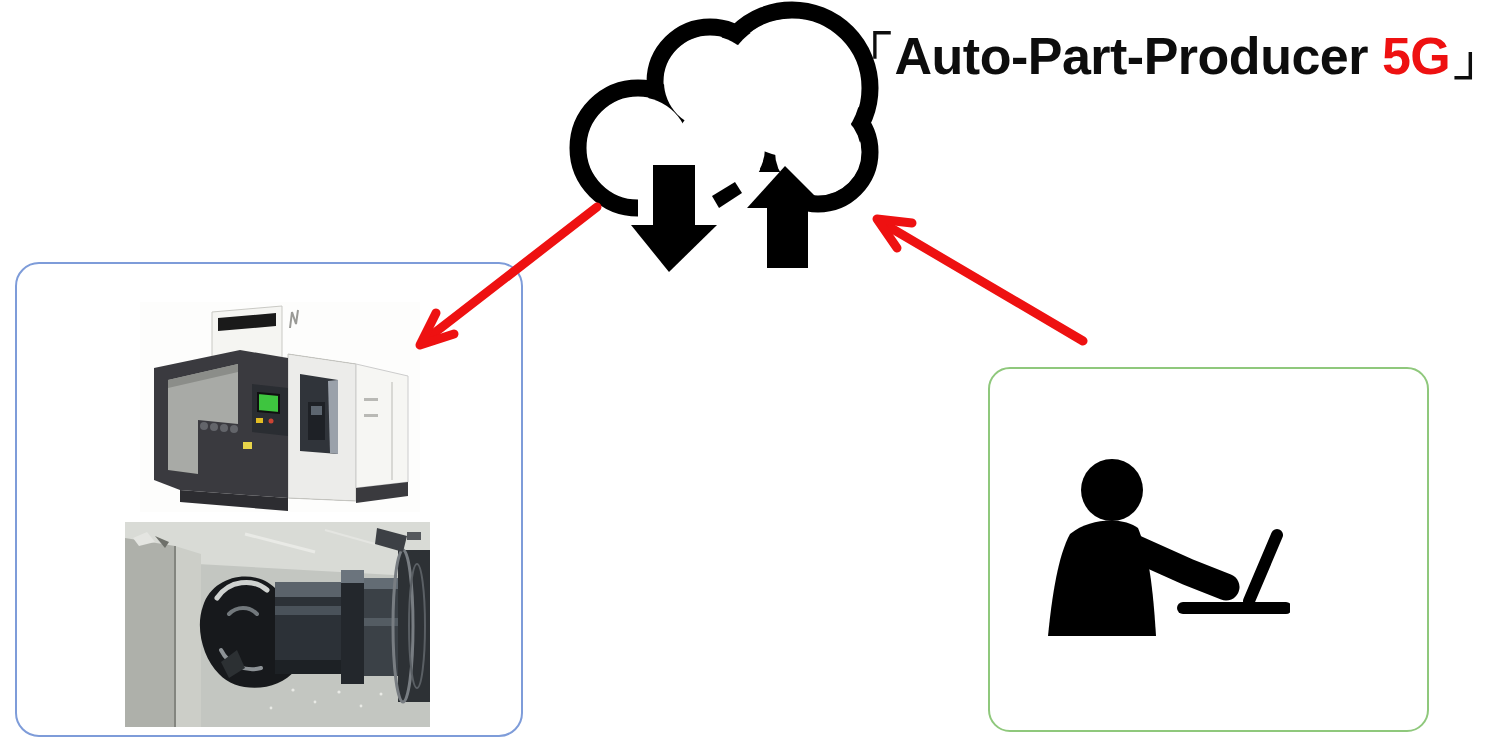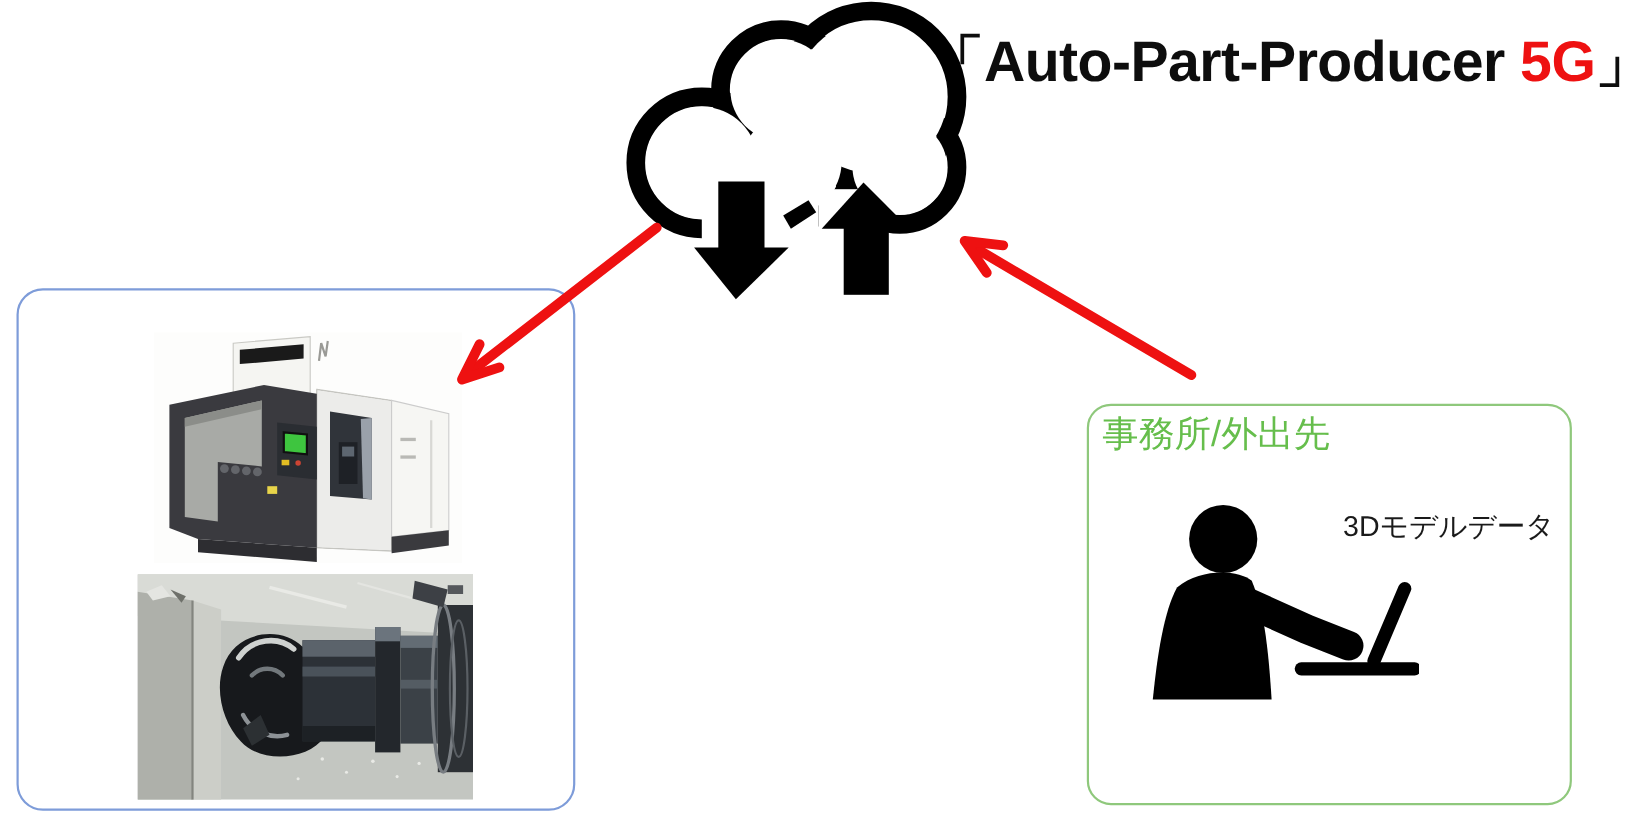--- a/index.html
+++ b/index.html
@@ -155,22 +155,20 @@
       <circle cx="168" cy="168" r="1.6"></circle>
         <circle cx="190" cy="180" r="1.4"></circle>
       <circle cx="214" cy="170" r="1.6"></circle>
         <circle cx="236" cy="184" r="1.4"></circle>
       <circle cx="256" cy="172" r="1.5"></circle>
         <circle cx="146" cy="186" r="1.4"></circle>
     </g>
   </svg>
 
   <div id="office-box" class="abs"></div>
-  <div id="office-label" class="abs">事務所/外出先</div>
-  <div id="data-label" class="abs">3Dモデルデータ</div>
 
   <svg class="abs" style="left:1040px;top:450px;" width="250" height="190" viewBox="0 0 250 190" aria-hidden="true">
     <circle cx="72" cy="40" r="31" fill="#000"></circle>
     <path d="M30,84 C52,66 86,68 98,78 C106,98 112,120 116,186 L8,186 C12,146 18,106 30,84 Z" fill="#000"></path>
     <polyline points="90,96 148,122 186,137" fill="none" stroke="#000" stroke-width="27" stroke-linecap="round" stroke-linejoin="round"></polyline>
     <line x1="237" y1="85" x2="209" y2="151" stroke="#000" stroke-width="12" stroke-linecap="round"></line>
     <line x1="143" y1="158" x2="246" y2="158" stroke="#000" stroke-width="12" stroke-linecap="round"></line>
   </svg>
 
   <svg class="abs" style="left:0;top:0;pointer-events:none;" width="1500" height="754" viewBox="0 0 1500 754" aria-hidden="true">

